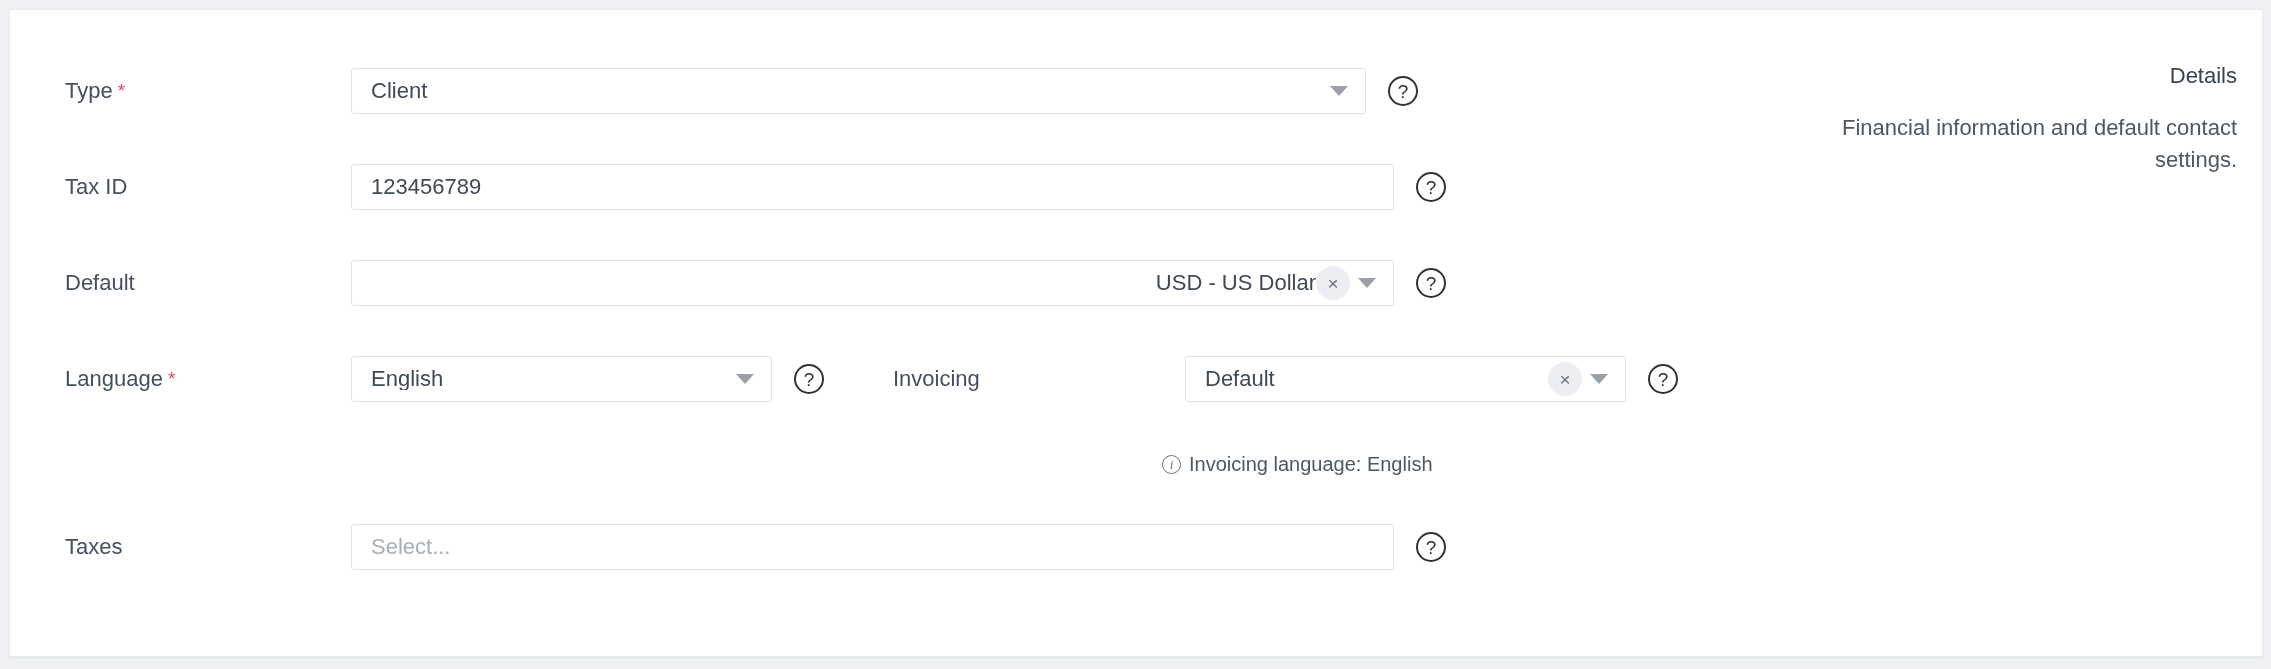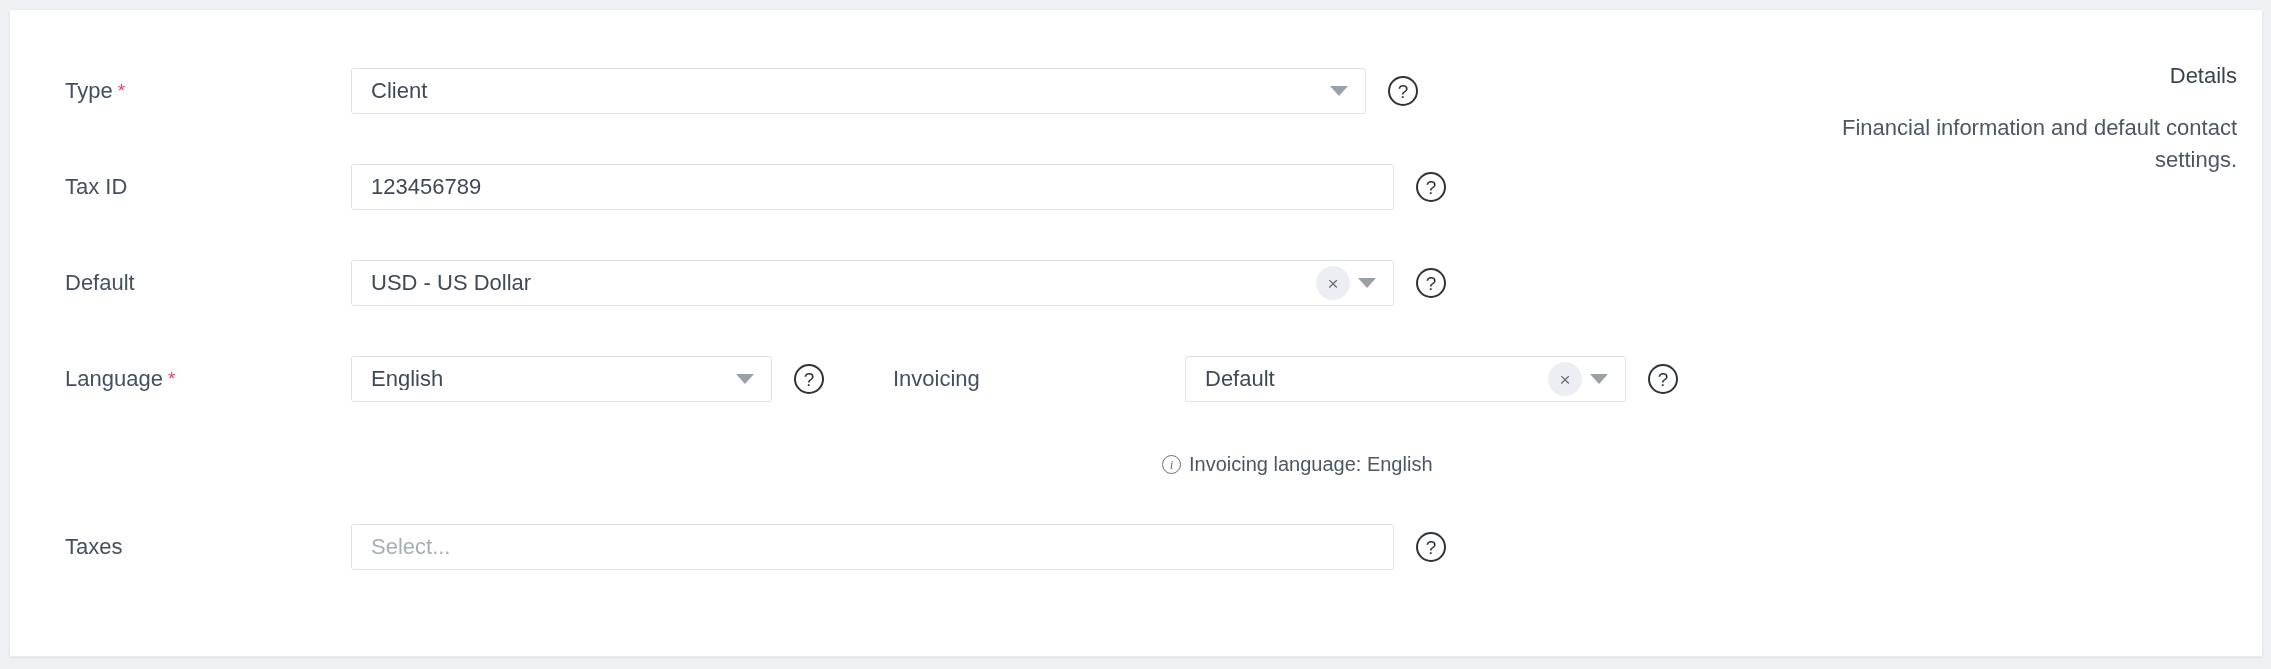--- a/index.html
+++ b/index.html
@@ -181,21 +181,21 @@
   #row-type      { left: 55px; top: 58px;  }
   #row-taxid     { left: 55px; top: 154px; }
   #row-currency  { left: 55px; top: 250px; }
   #row-language  { left: 55px; top: 346px; }
   #row-taxes     { left: 55px; top: 514px; }
 
   .label-col { width: 286px; flex: 0 0 286px; }
 
   #field-type     { width: 1015px; }
   #field-taxid    { width: 1043px; }
-  #field-currency { width: 1043px; }
+  #field-currency { width: 1043px; text-align: right; }
   #field-language { width: 421px; }
   #field-template { width: 441px; }
   #field-taxes    { width: 1043px; }
 
   .template-label {
     flex: 0 0 auto;
     margin-left: 69px;
     width: 292px;
   }
 

